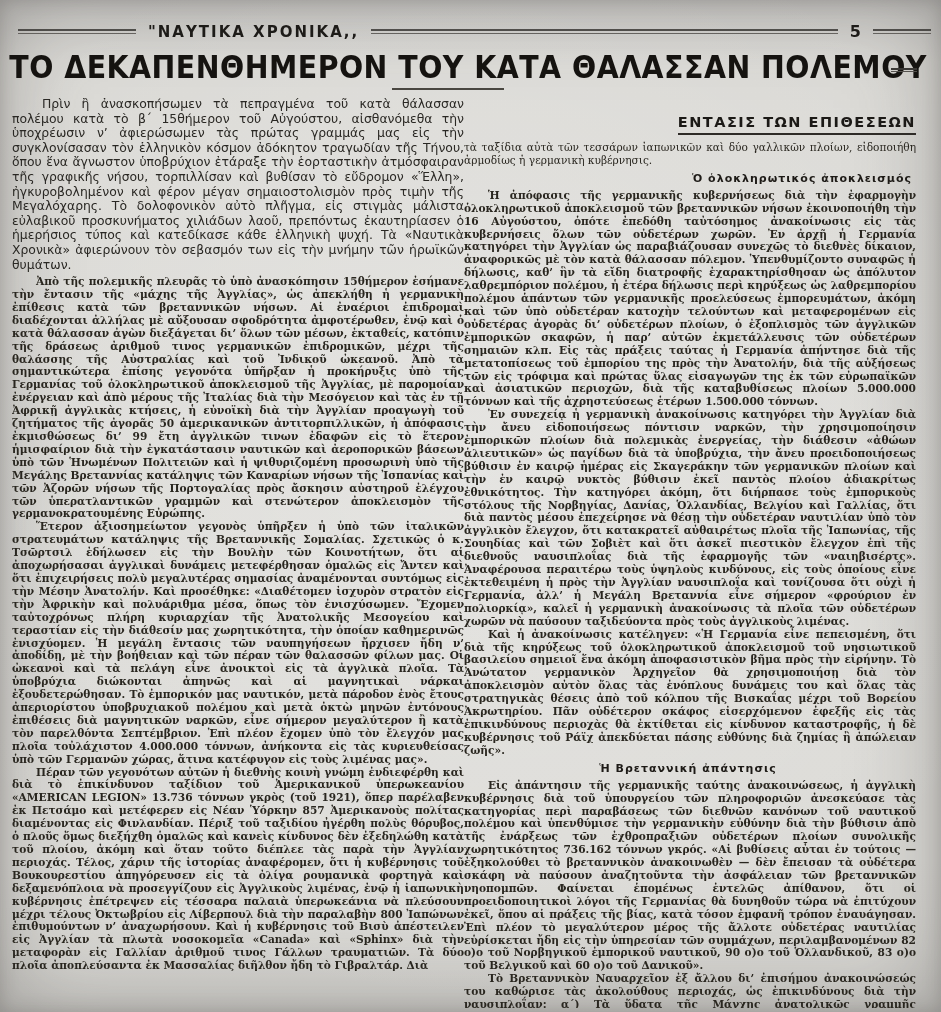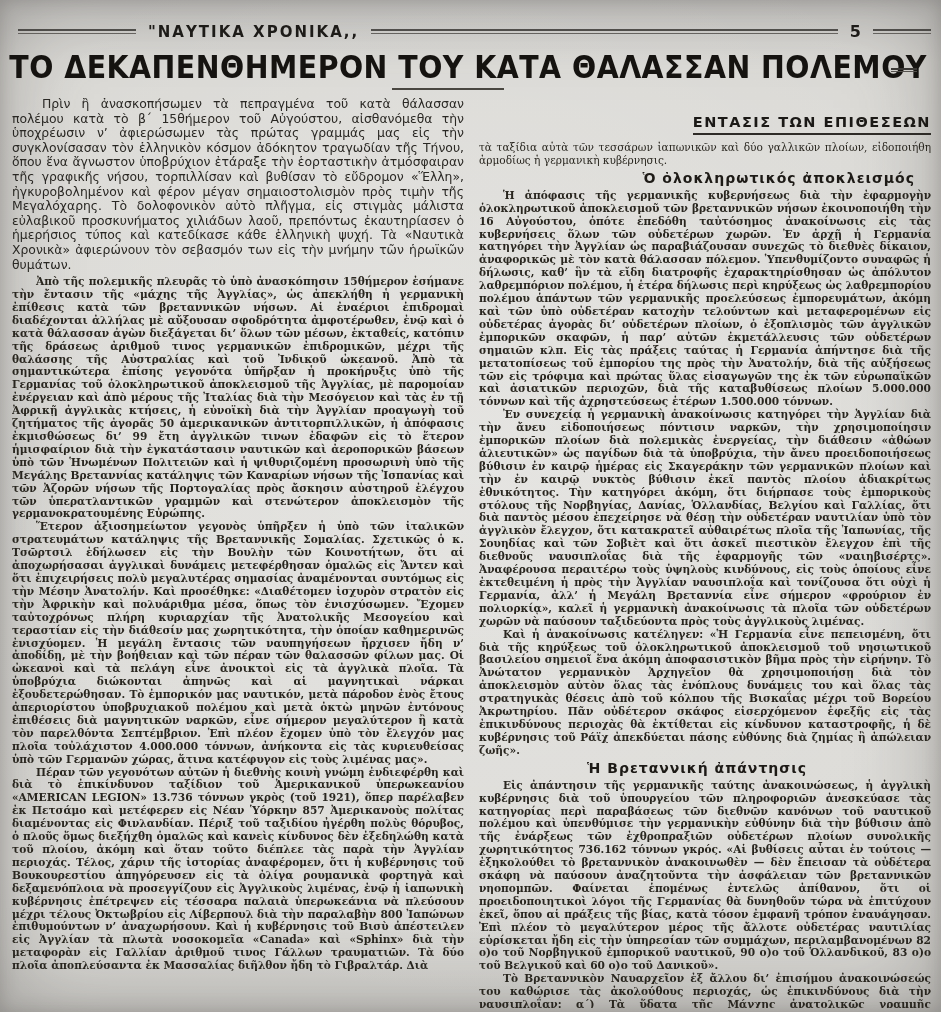--- a/index.html
+++ b/index.html
@@ -43,36 +43,36 @@
   .headline-dash{
     position:absolute;right:12px;top:18px;width:26px;height:4px;
     border-top:2px solid #3b3936;border-bottom:1px solid #55524e;box-sizing:border-box;
   }
   .headline-underline{
     position:absolute;left:392px;top:38px;width:112px;height:2px;background:#4a4741;
   }
   
   .columns{
     position:absolute;top:97px;left:12px;right:10px;bottom:4px;
-    display:flex;gap:15px;overflow:hidden;
+    display:flex;overflow:hidden;
   }
   .column{width:452px;overflow:hidden;}
   .block{margin:0;text-align:justify;text-justify:inter-word;
     font-size:10.6px;line-height:12.9px;color:#29261f;}
   .block-body{text-indent:24px;font-weight:bold;}
   .block-cont{text-indent:0;}
   .block-lead{
     font-family:"DejaVu Sans","Liberation Sans",sans-serif;
     font-size:12.4px;line-height:14.6px;text-indent:30px;color:#2a2824;
     margin-bottom:3px;
   }
   .block-subhead{
     font-family:"DejaVu Sans","Liberation Sans",sans-serif;
-    font-weight:bold;font-size:14px;line-height:17px;letter-spacing:1px;
-    text-indent:0;color:#1d1a16;margin:3px 16px 2px 0;text-align:left;
+    font-weight:bold;font-size:11px;line-height:17px;letter-spacing:1px;
+    text-indent:0;color:#1d1a16;margin:3px 4px 2px 0;text-align:left;
   }
   .block-colhead{
     font-family:"DejaVu Sans","Liberation Sans",sans-serif;
     font-weight:bold;font-size:14.5px;line-height:18px;letter-spacing:1.5px;
     text-indent:0;color:#1b1916;margin:16px 0 6px 0;text-align:right;
   }
   .block-colhead span{display:inline-block;border-bottom:2px solid #2e2b27;padding-bottom:2px;}
   .align-right{text-align:right;}
   .align-left{text-align:center;}
 </style>

